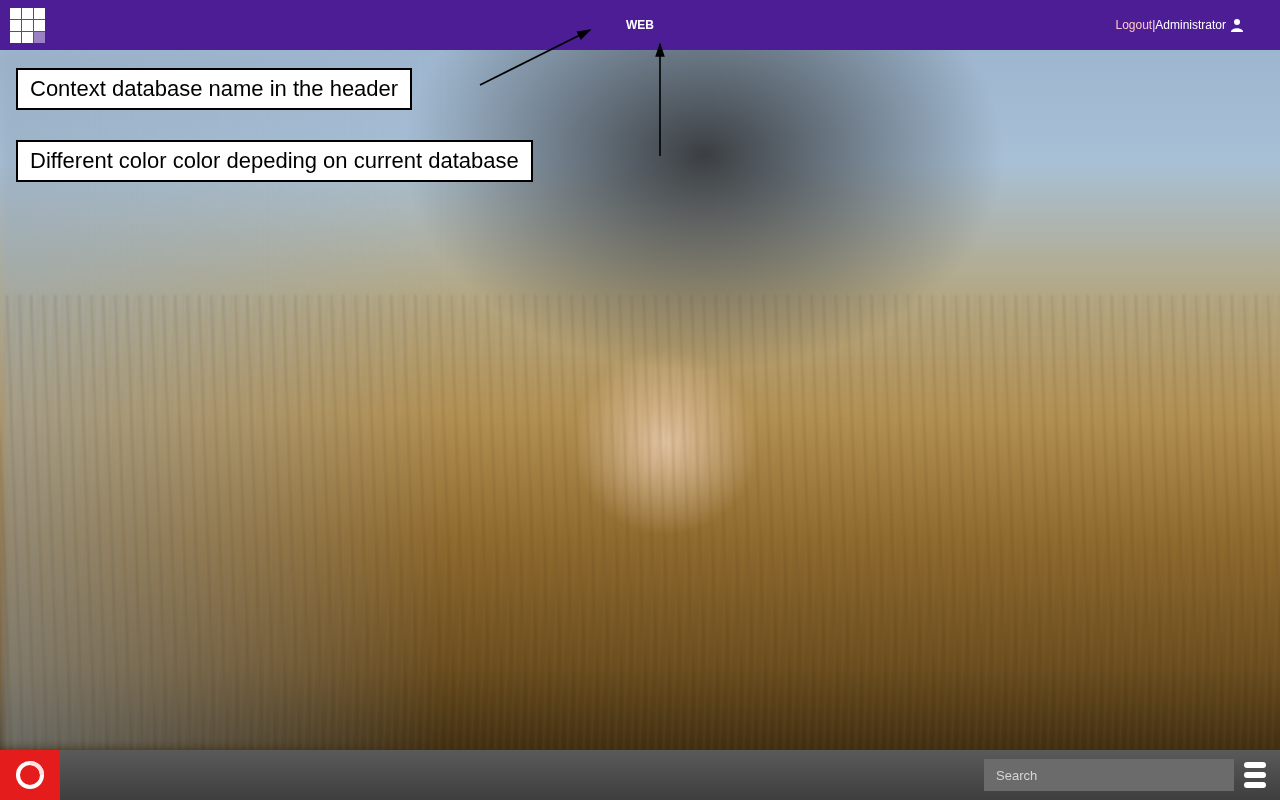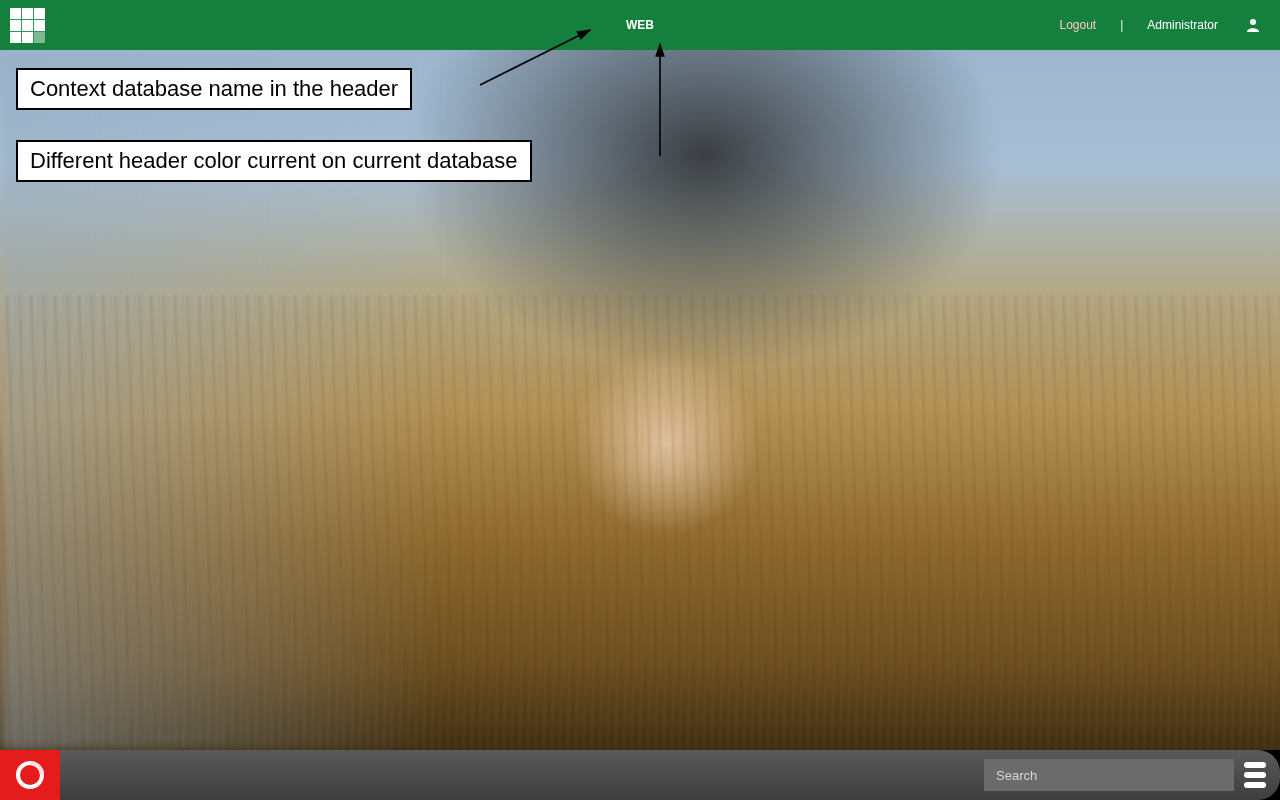--- a/index.html
+++ b/index.html
@@ -22,21 +22,21 @@
   }
   .logo-grid div { background: #fff; }
   .logo-grid div.dim { background: rgba(255,255,255,0.35); }
   .header-center {
     position: absolute; left: 50%; transform: translateX(-50%);
     top: 0; height: 50px; display: flex; align-items: flex-start;
     padding-top: 18px;
   }
   .db-name { color: #fff; font-weight: bold; font-size: 12px; }
   .header-right {
-    margin-left: auto; display: flex; align-items: center; gap: 24px; padding-right: 20px;
+    margin-left: auto; display: flex; align-items: center; gap: 0; padding-right: 36px;
   }
   .logout { color: #ffc8c8; cursor: pointer; }
   .sep { color: #fff; opacity: 0.9; }
   .admin { color: #fff; cursor: pointer; }
   .user-icon {
     width: 14px; height: 14px; display:inline-block; vertical-align:middle;
     margin-left: 4px;
   }
 
   
@@ -84,21 +84,20 @@
     text-align: right;
   }
   .arrow-svg { position: absolute; z-index: 15; pointer-events: none; }
 
   
   .footer {
     position: absolute; left: 0; right: 0; bottom: 0; height: 50px;
     display: flex; align-items: center;
     background: linear-gradient(#5a5a5a, #3e3e3e);
     z-index: 10;
-    border-radius: 22px;
   }
   .footer-logo {
     width: 60px; height: 50px; background: #e51c1c;
     display:flex; align-items:center; justify-content:center;
     cursor: pointer;
   }
   .footer-right {
     margin-left: auto; display: flex; align-items: center; gap: 10px; padding-right: 14px;
   }
   .search {
@@ -110,21 +109,21 @@
     width: 22px; height: 26px; cursor: pointer;
     display:flex; flex-direction:column; justify-content:space-between;
   }
   .db-icon span {
     display:block; height:6px; background:#fff; border-radius:3px;
   }
 </style>
 </head>
 <body>
 
-<div class="header" style="background: #15803d;">
+<div class="header" style="background: #4c1d95;">
   <div class="logo-grid">
     <div></div>
       <div></div>
       <div></div>
     <div></div>
       <div></div>
       <div></div>
     <div></div>
       <div></div>
       <div class="dim"></div>
@@ -145,21 +144,21 @@
   </div>
 </div>
 
 <div class="main-bg">
   <div class="blur-left"></div>
   <div class="grass-overlay"></div>
 </div>
 
 <div class="annotation" style="top:68px; left:16px;">Context database name in the header</div>
 
-<div class="annotation" style="top:140px; left:16px;">Different header color current on current database</div>
+<div class="annotation" style="top:140px; left:16px;">Different color color depeding on current database</div>
 
 <svg class="arrow-svg" style="top:0; left:0;" width="1280" height="800">
   <defs>
     <marker id="ah" markerWidth="10" markerHeight="10" refX="8" refY="3" orient="auto">
       <path d="M0,0 L0,6 L9,3 z" fill="#000"></path>
     </marker>
   </defs>
 
   <line x1="480" y1="85" x2="590" y2="30" stroke="#000" stroke-width="1.6" marker-end="url(#ah)"></line>
 

